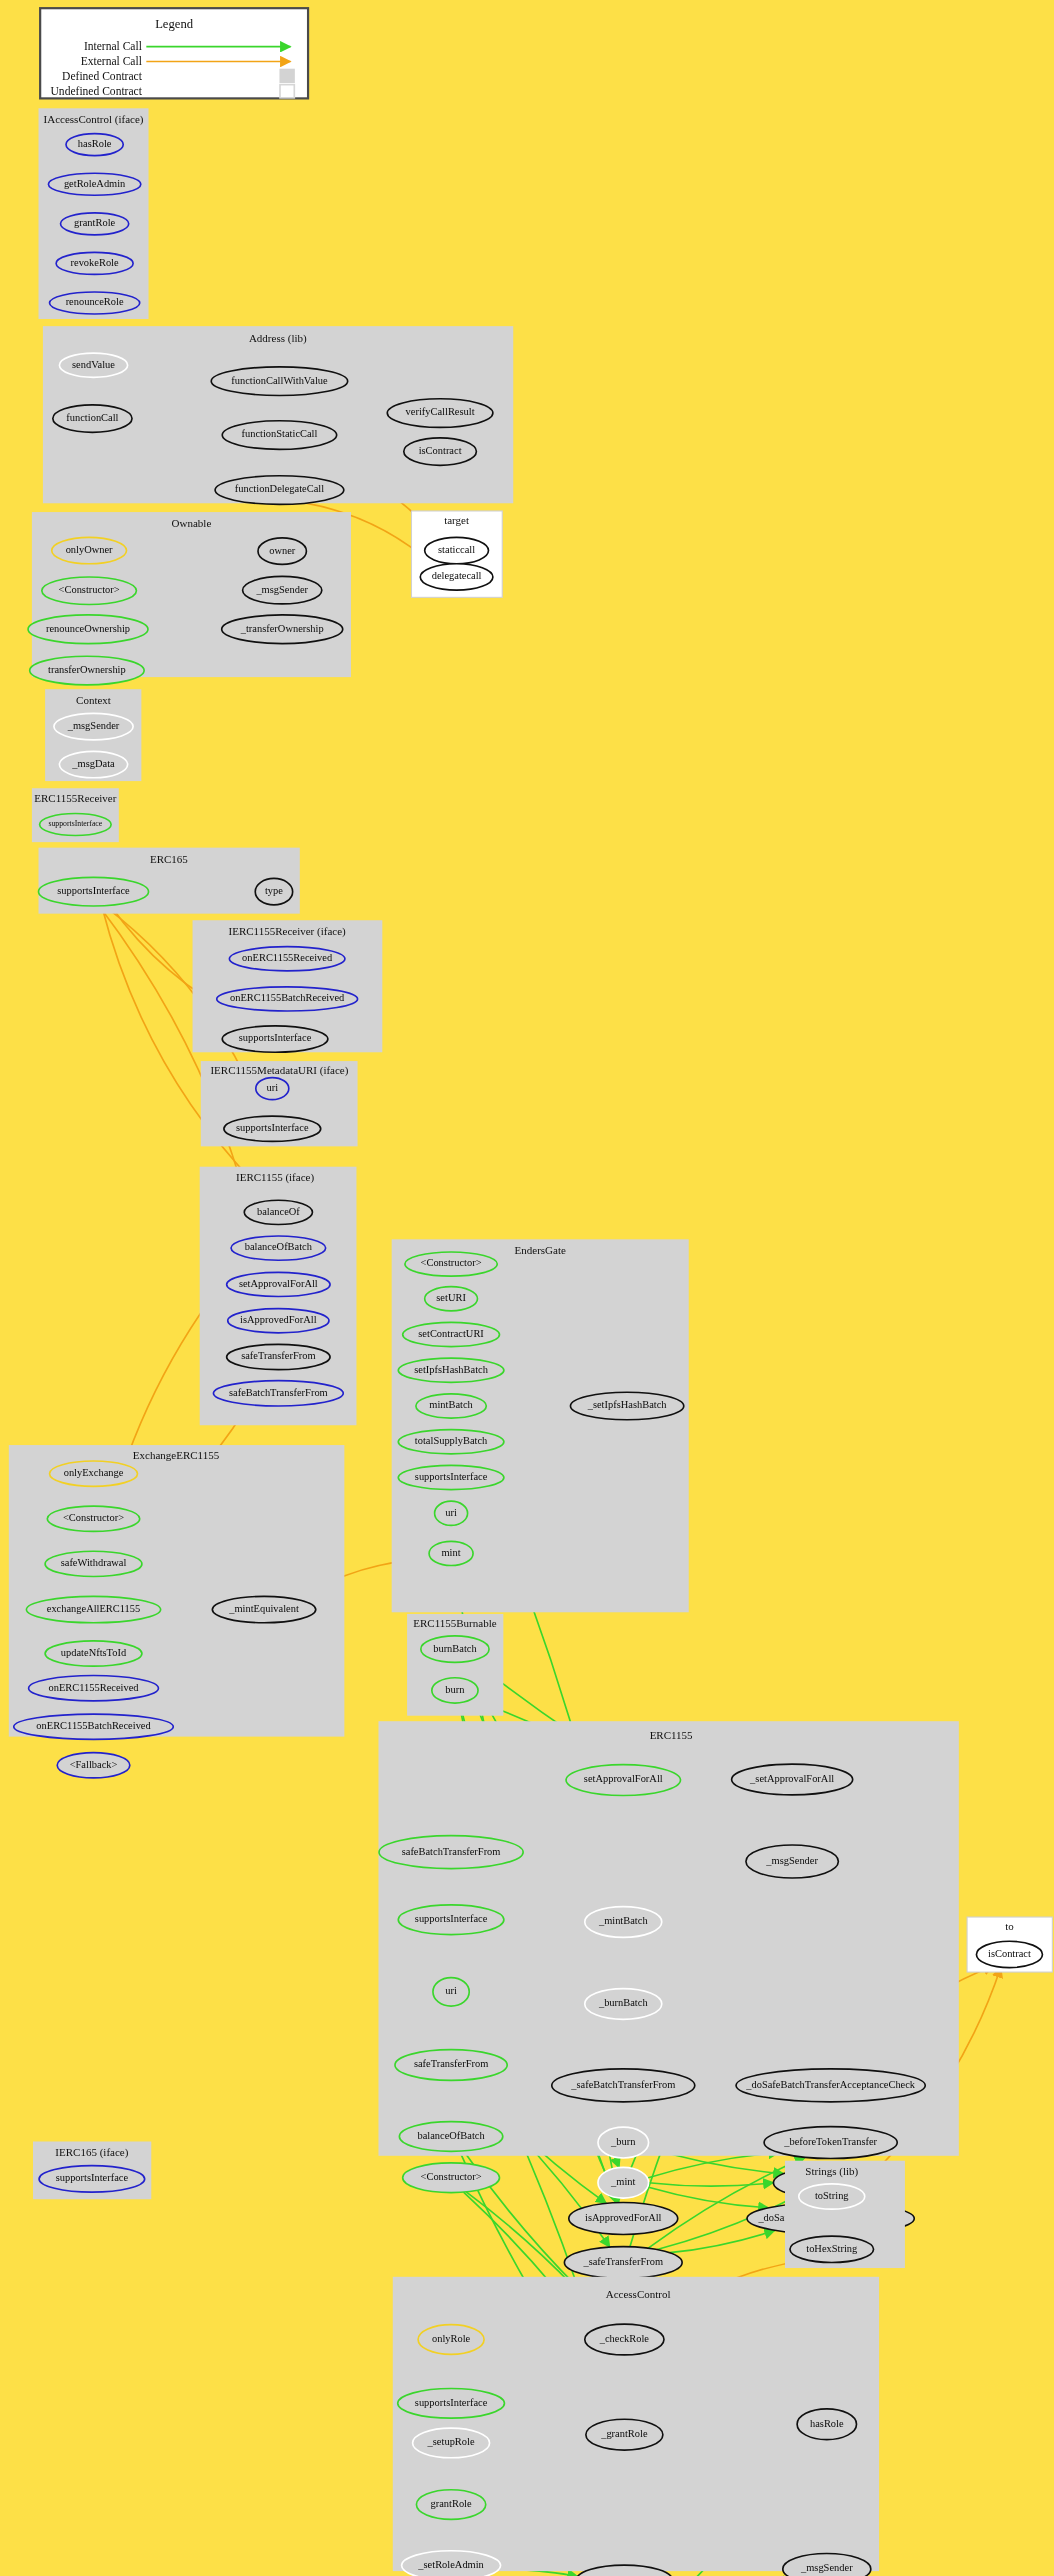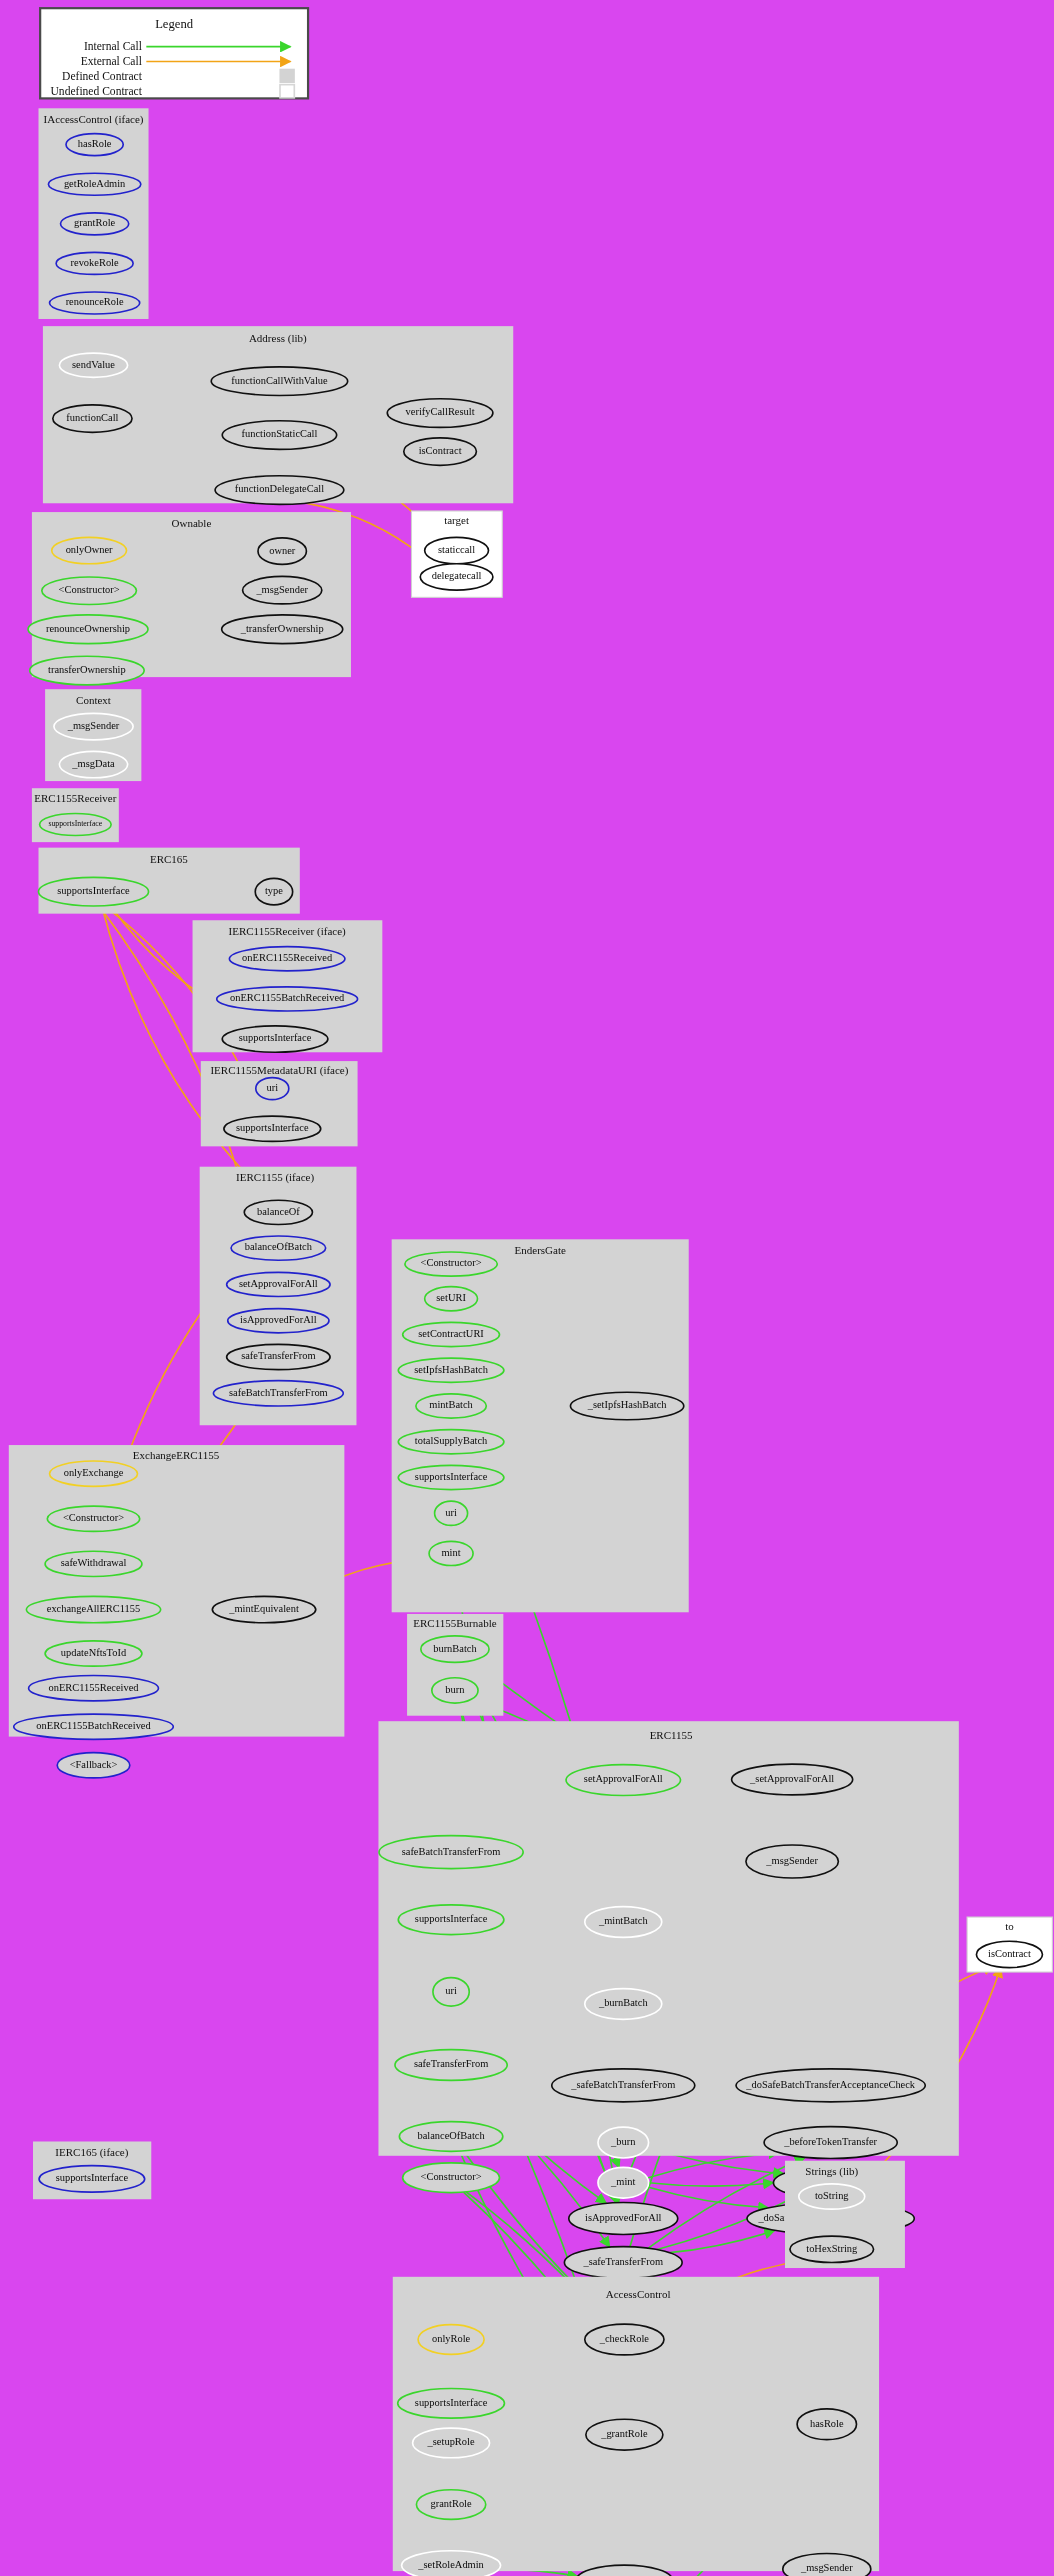--- a/index.html
+++ b/index.html
@@ -1,17 +1,17 @@
 <!DOCTYPE html>
 <html style="font-size:8.8px"><head>
 <meta charset="utf-8">
 <style>
   html,body{margin:0;padding:0;background:#ffffff;}
   body{font-family:"Liberation Serif", serif;}
-  #stage{position:relative;width:1054px;height:2576px;background:#d946ef;overflow:hidden;}
+  #stage{position:relative;width:1054px;height:2576px;background:#fde047;overflow:hidden;}
   svg#graph{position:absolute;left:0;top:0;width:1054px;height:2576px;display:block;}
   .cluster-rect{fill:#d3d3d3;stroke:none;}
   .cluster-rect.undef{fill:#ffffff;stroke:#d0d0d0;stroke-width:2;}
   .cluster-label{font-family:"Liberation Serif", serif;fill:#101010;text-anchor:middle;}
   .node-label{font-family:"Liberation Serif", serif;fill:#0a0a0a;text-anchor:middle;dominant-baseline:middle;}
   .edge{fill:none;stroke-width:3;}
   .legend-box{fill:#ffffff;stroke:#4a4a4a;stroke-width:4;}
   .legend-text{font-family:"Liberation Serif", serif;fill:#101010;text-anchor:end;}
   .legend-title{font-family:"Liberation Serif", serif;fill:#101010;text-anchor:middle;}
   .sw-def{fill:#d3d3d3;stroke:none;}

